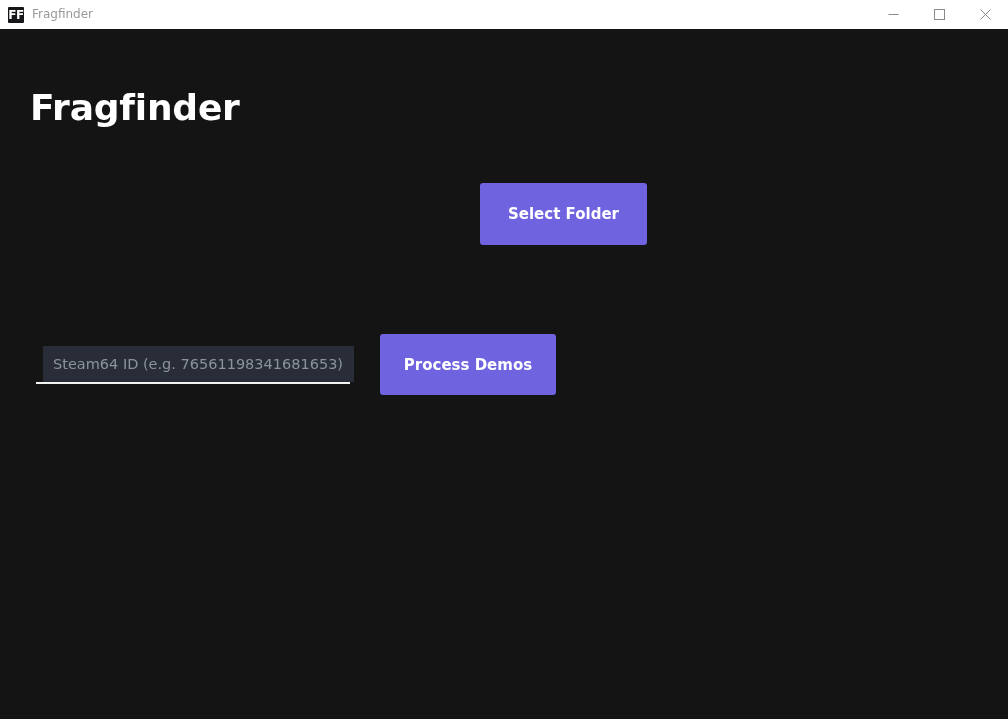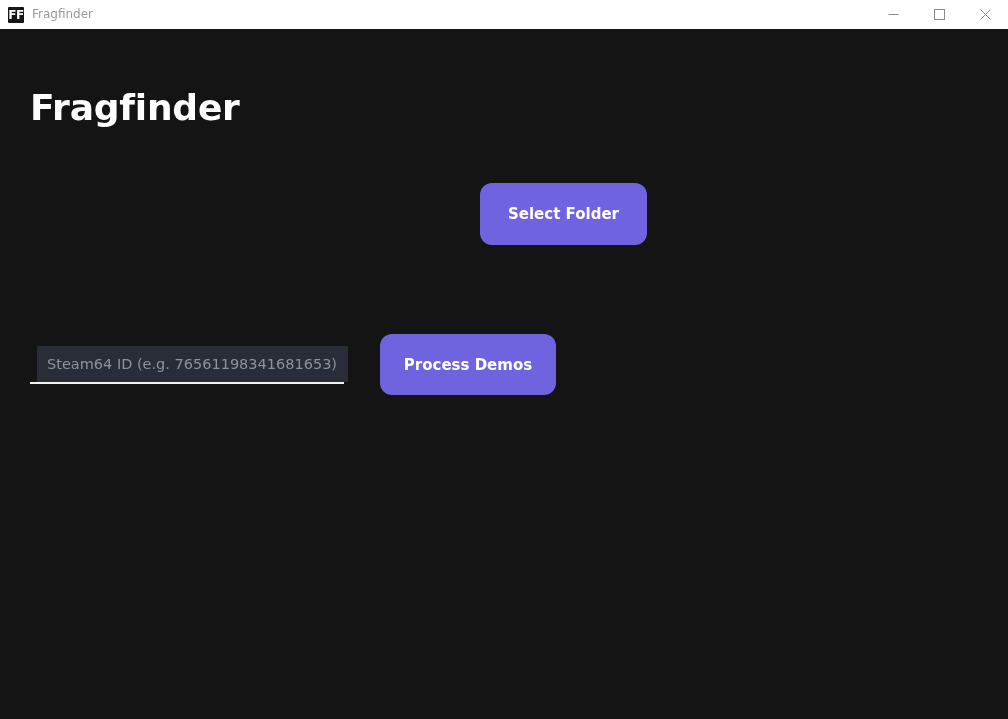--- a/index.html
+++ b/index.html
@@ -136,34 +136,34 @@
   }
 
   #field-folder-location {
     left: 30px;
     top: 164px;
     width: 413px;
   }
   #field-folder-location .field-fill { width: 411px; }
 
   #field-steam-id {
-    left: 30px;
+    left: 36px;
     top: 317px;
     width: 314px;
     padding-left: 7px;
   }
   #field-steam-id .field-fill { width: 311px; }
 
   
   .btn-primary {
     position: absolute;
     box-sizing: border-box;
     background: #7063e0;
     border: none;
-    border-radius: 12px;
+    border-radius: 3px;
     color: #ffffff;
     font-size: 15px;
     font-weight: bold;
     font-family: "DejaVu Sans", "Liberation Sans", sans-serif;
     cursor: pointer;
     display: flex;
     align-items: center;
     justify-content: center;
     text-align: center;
     padding: 12px 10px;

